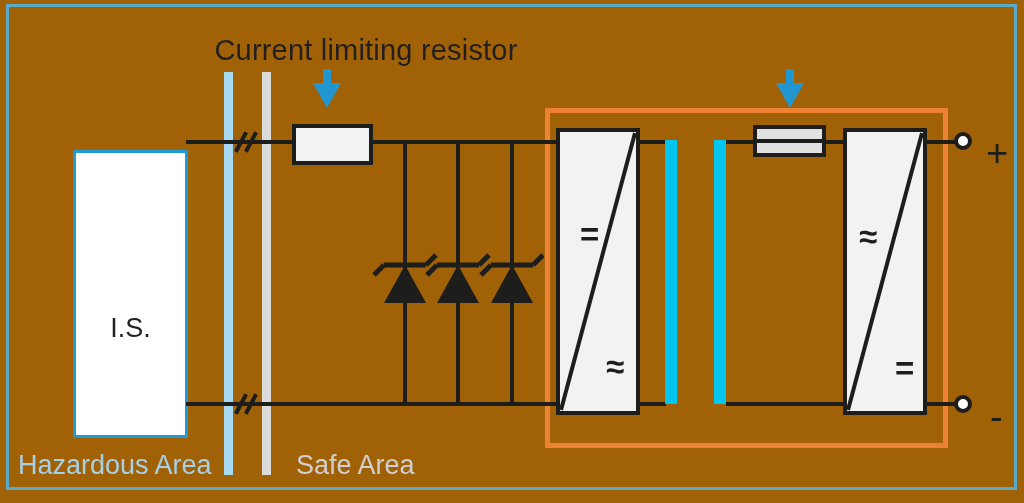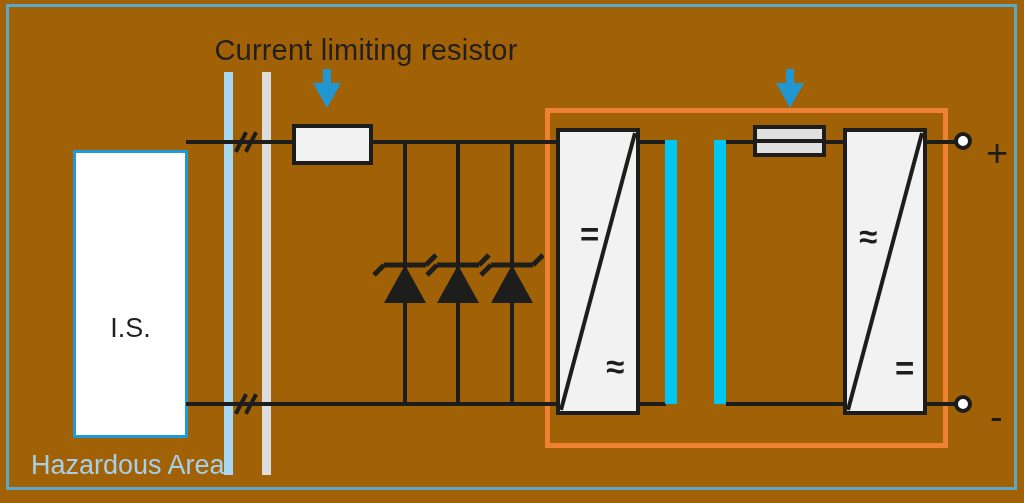--- a/index.html
+++ b/index.html
@@ -39,21 +39,21 @@
   #winding-primary{left:665px;}
   #winding-secondary{left:714px;}
   #fuse-box{left:753px;top:125px;width:73px;height:32px;background:var(--fuse-fill);border:4px solid var(--line-black);box-sizing:border-box;z-index:4;}
   #fuse-box .fuse-line{position:absolute;left:-4px;top:50%;margin-top:-2px;width:73px;height:4px;background:var(--line-black);}
   .terminal{width:10px;height:10px;border:4px solid var(--line-black);border-radius:50%;background:#fff;z-index:4;}
   #terminal-pos{left:954px;top:132px;}
   #terminal-neg{left:954px;top:395px;}
   .polarity{font-size:38px;font-weight:500;color:var(--line-black);line-height:1;}
   #plus-label{left:986px;top:134px;}
   #minus-label{left:990px;top:398px;}
-  .area-label{top:450px;font-size:27px;white-space:nowrap;margin-left:13px;}
+  .area-label{top:450px;font-size:27px;white-space:nowrap;}
   #hazardous-label{left:18px;color:var(--hazardous-text);}
   #safe-label{left:296px;color:var(--safe-text);}
   .arrow{z-index:4;}
   svg .blk-stroke{stroke:var(--line-black);stroke-width:5;fill:none;}
   svg .blk-fill{fill:var(--line-black);}
 </style>
 </head>
 <body>
 
 <div id="stage">
@@ -146,14 +146,15 @@
     <span class="conv-sym" style="left:12px;top:88px;">≈</span>
     <span class="conv-sym" style="left:48px;top:220px;">=</span>
   </div>
 
   <div class="abs terminal" id="terminal-pos"></div>
   <div class="abs terminal" id="terminal-neg"></div>
   <div class="abs polarity" id="plus-label">+</div>
   <div class="abs polarity" id="minus-label">-</div>
 
   <div class="abs area-label" id="hazardous-label">Hazardous Area</div>
+  <div class="abs area-label" id="safe-label">Safe Area</div>
 
 </div>
 
 </body></html>

